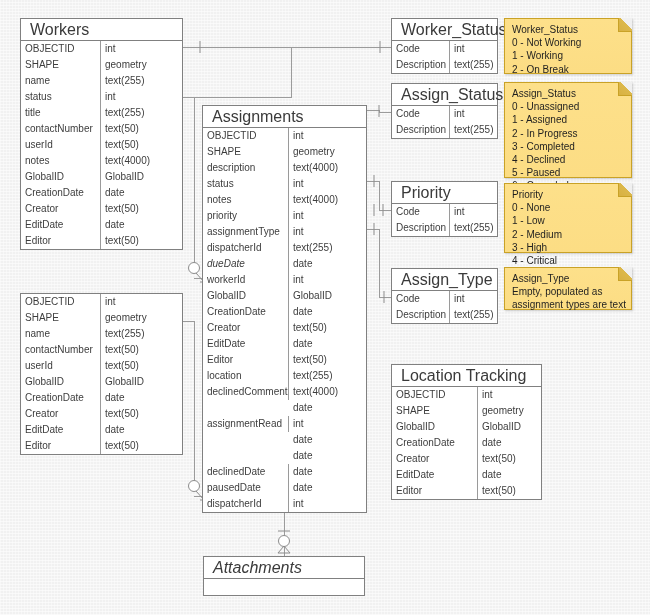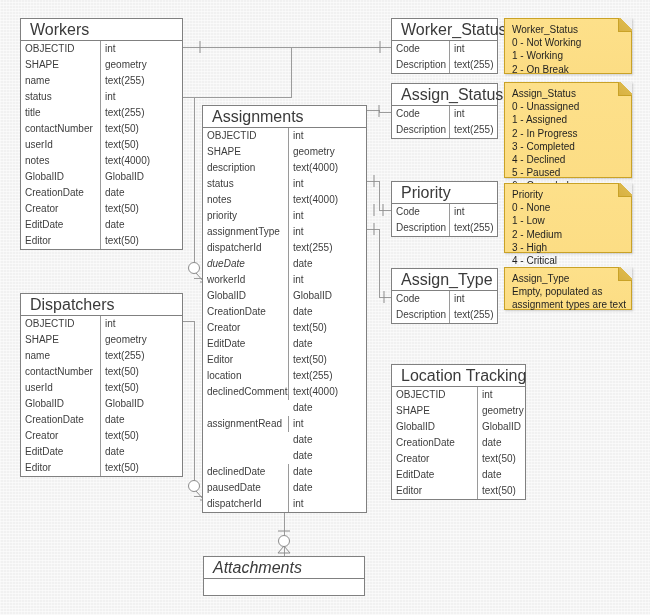--- a/index.html
+++ b/index.html
@@ -210,21 +210,20 @@
         <div class="fname" style="width: 80px;">EditDate</div>
         <div class="ftype">date</div>
       </div>
       <div class="row">
         <div class="fname" style="width: 80px;">Editor</div>
         <div class="ftype">text(50)</div>
       </div>
     </div>
 </div>
 <div class="entity" style="left: 20px; top: 293px; width: 163px;">
-  <div class="ent-title">Dispatchers</div>
   <div class="rows">
       <div class="row">
         <div class="fname" style="width: 80px;">OBJECTID</div>
         <div class="ftype">int</div>
       </div>
       <div class="row">
         <div class="fname" style="width: 80px;">SHAPE</div>
         <div class="ftype">geometry</div>
       </div>
       <div class="row">
@@ -407,21 +406,21 @@
       <div class="row">
         <div class="fname" style="width: 58px;">Code</div>
         <div class="ftype">int</div>
       </div>
       <div class="row">
         <div class="fname" style="width: 58px;">Description</div>
         <div class="ftype">text(255)</div>
       </div>
     </div>
 </div>
-<div class="entity" style="left: 391px; top: 364px; width: 135px;">
+<div class="entity" style="left: 391px; top: 364px; width: 151px;">
   <div class="ent-title">Location Tracking</div>
   <div class="rows">
       <div class="row">
         <div class="fname" style="width: 86px;">OBJECTID</div>
         <div class="ftype">int</div>
       </div>
       <div class="row">
         <div class="fname" style="width: 86px;">SHAPE</div>
         <div class="ftype">geometry</div>
       </div>

